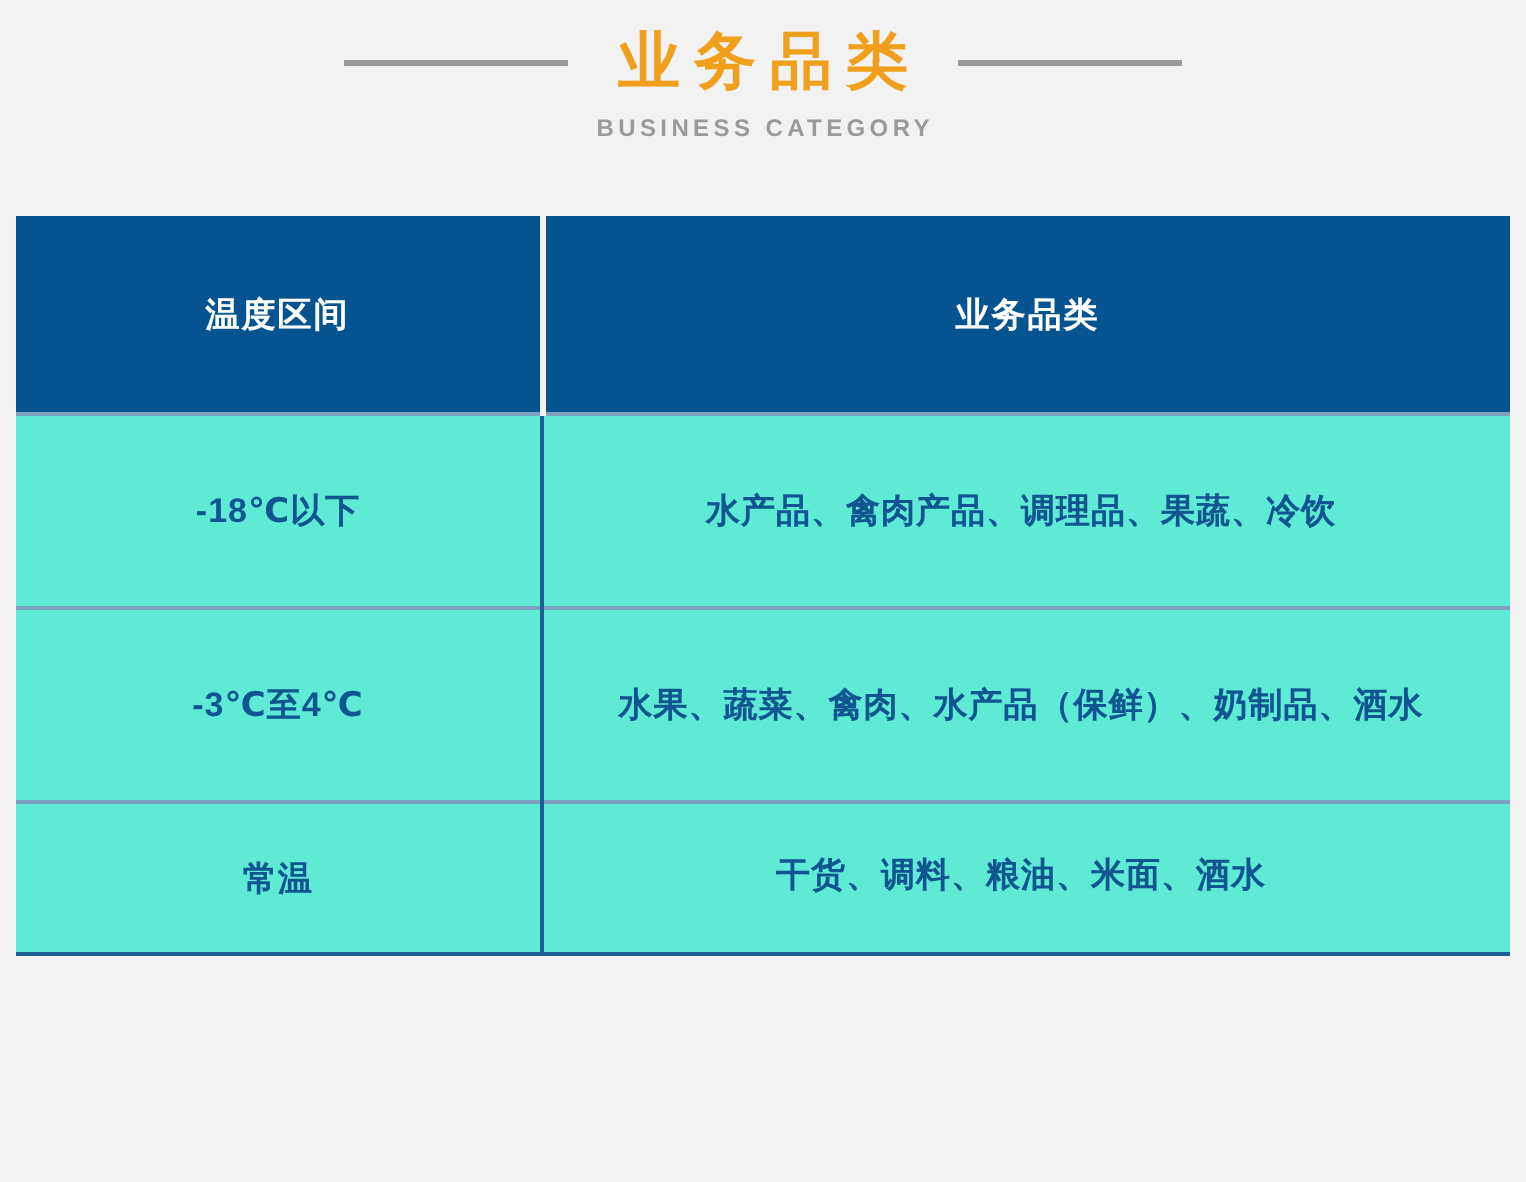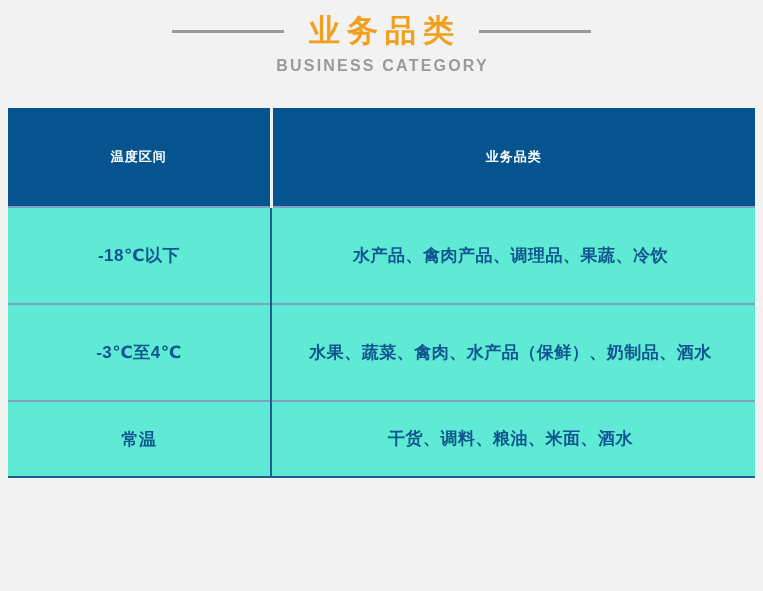--- a/index.html
+++ b/index.html
@@ -43,21 +43,21 @@
     font-size: 31px;
     font-weight: bold;
     letter-spacing: 7px;
     text-indent: 7px;
     line-height: 38px;
     white-space: nowrap;
   }
   .title-sub {
     margin-top: 7px;
     color: #9a9a9a;
-    font-size: 16px;
+    font-size: 12px;
     font-weight: bold;
     letter-spacing: 2.2px;
     text-indent: 2.2px;
     white-space: nowrap;
   }
 
   
   .table-wrap {
     margin: 0 8px;
     width: 747px;
@@ -68,21 +68,21 @@
     width: 100%;
     border-collapse: collapse;
     table-layout: fixed;
   }
   table.cat-table col.col-temp { width: 263px; }
   table.cat-table col.col-cat  { width: 484px; }
 
   thead th {
     background: #05548f;
     color: #ffffff;
-    font-size: 13px;
+    font-size: 17px;
     font-weight: bold;
     letter-spacing: 1px;
     height: 98px;
     vertical-align: middle;
     padding: 0;
     border: none;
   }
   thead th.th-temp {
     text-align: center;
     border-right: 3px solid #f2f2f2;

